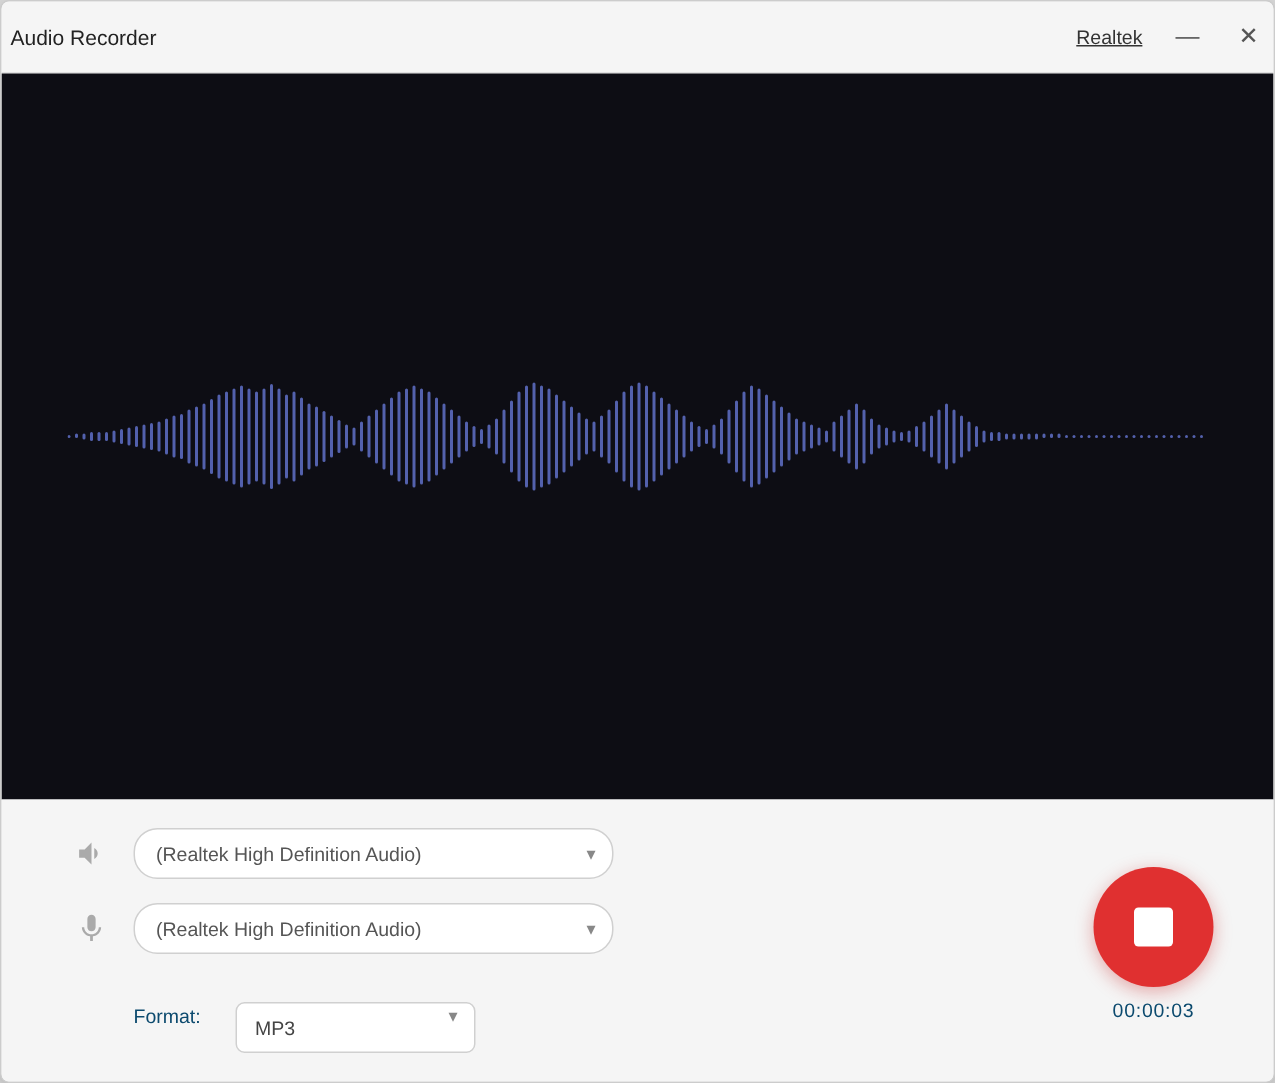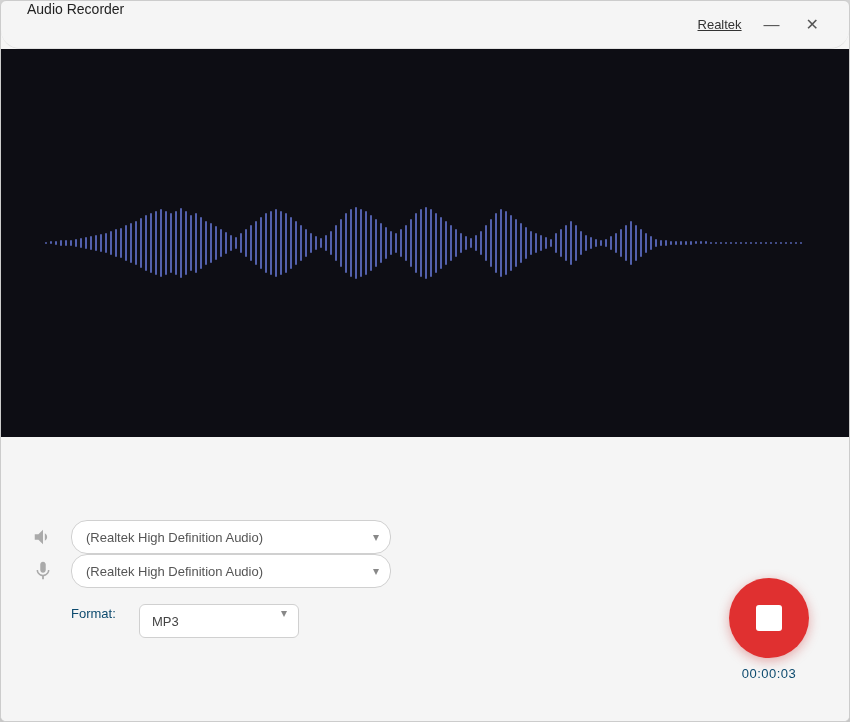--- a/index.html
+++ b/index.html
@@ -24,24 +24,24 @@
       display: flex;
       flex-direction: column;
       box-shadow: 0 4px 20px rgba(0,0,0,0.3);
     }
 
     
     .titlebar {
       height: 48px;
       background: #f5f5f5;
       display: flex;
-      padding: 0 26px;
+      align-items: center;
+      padding: 0 6px;
       border-bottom: 1px solid #e0e0e0;
       flex-shrink: 0;
-      border-radius: 19px;
     }
 
     .titlebar-title {
       font-size: 14px;
       font-weight: 500;
       color: #222;
       flex: 1;
     }
 
     .titlebar-actions {
@@ -84,27 +84,27 @@
     .waveform-canvas {
       width: 100%;
       height: 100%;
       display: flex;
       align-items: center;
       justify-content: center;
     }
 
     
     .controls-area {
-      height: 284px;
+      height: 188px;
       background: #f5f5f5;
-      padding: 20px 26px;
+      padding: 20px 44px;
       display: flex;
       flex-direction: column;
       justify-content: center;
-      gap: 0;
+      gap: 16px;
       flex-shrink: 0;
     }
 
     .control-row {
       display: flex;
       align-items: center;
       gap: 12px;
     }
 
     .control-icon {

